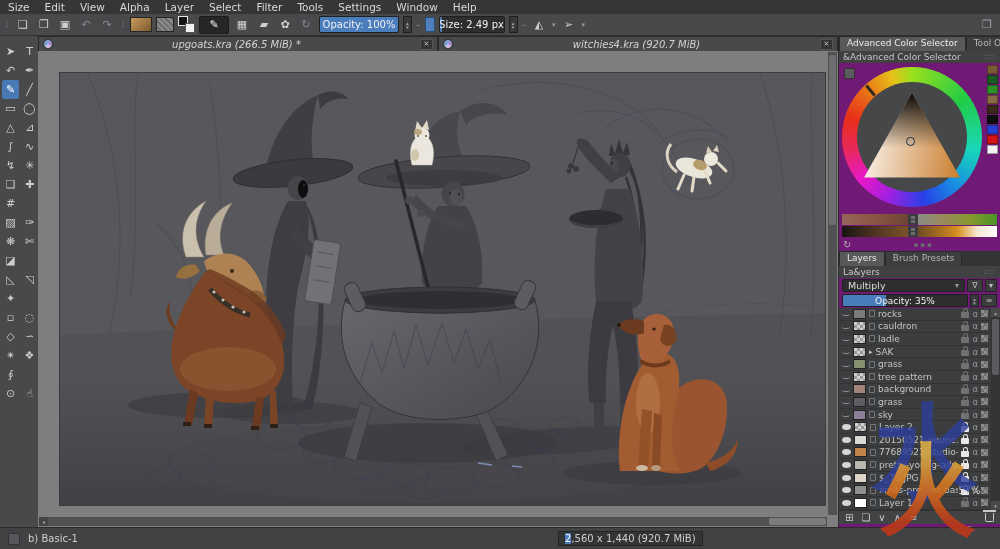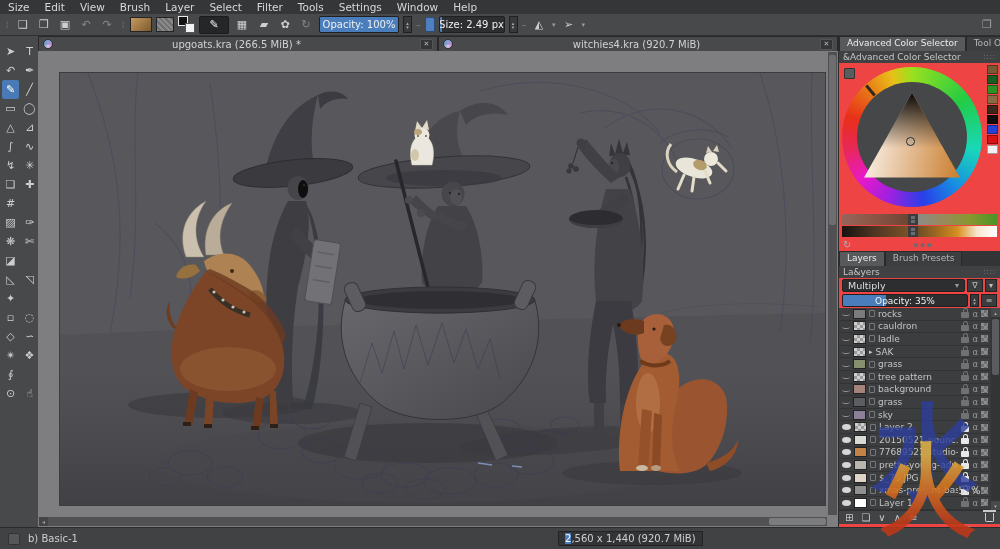--- a/index.html
+++ b/index.html
@@ -35,21 +35,21 @@
   .minus::before{content:"–";}
   .bluechip{width:10px;height:15px;background:#4f7fbf;border:1px solid #2c4c78;border-radius:2px;}
   .ic-mirror::before{content:"◭";}
   .ic-pennant::before{content:"➢";}
   .ic-workspace{margin-left:auto;color:#9fa1a3;}
   .ic-workspace::before{content:"❐";}
   .darr{font-size:7px;color:#9a9a9a;}
   .darr::before{content:"▾";}
 
   
-  .tabbar{position:absolute;left:38px;top:36px;width:800px;height:15px;background:#323436;display:flex;}
+  .tabbar{position:absolute;left:38px;top:36px;width:800px;height:15px;background:#323436;display:flex;font-style:italic;}
   .doc-tab{flex:1;display:flex;align-items:center;background:#47494b;border:1px solid #292929;border-bottom:none;padding:0 4px;gap:5px;}
   .doc-tab .krita-ic{width:10px;height:10px;border-radius:50%;background:conic-gradient(#86a8d8,#b08ad0,#e0c8e8,#7898c8,#86a8d8);border:1px solid #333;}
   .doc-tab .lbl{flex:1;text-align:center;font-size:10px;color:#d2d2d2;white-space:nowrap;overflow:hidden;}
   .doc-tab .x{width:13px;height:11px;background:#333537;border:1px solid #555;color:#b8b8b8;font-size:7px;display:flex;align-items:center;justify-content:center;border-radius:1px;}
   .doc-tab .x::before{content:"✕";}
 
   
   .toolbox{position:absolute;left:0;top:42px;width:38px;display:grid;grid-template-columns:17px 17px;gap:0 2px;padding-left:2px;}
   .tool{height:19px;display:flex;align-items:center;justify-content:center;font-size:11px;color:#cdcdcd;border-radius:2px;}
   .tool.sel{background:#4a7ab5;color:#fff;}
@@ -58,21 +58,21 @@
   .canvas-area{position:absolute;left:38px;top:51px;width:800px;height:476px;background:#7e7e80;}
   .painting{position:absolute;left:22px;top:22px;width:765px;height:432px;box-shadow:0 0 0 1px #3c3c3c;}
   .vscroll{position:absolute;right:1px;top:1px;width:9px;height:463px;background:#515154;}
   .vscroll .h{position:absolute;left:1px;top:3px;width:7px;height:170px;background:#6e6e71;border-radius:2px;}
   .hscroll{position:absolute;left:1px;bottom:1px;height:9px;width:788px;background:#515154;display:flex;align-items:center;}
   .hscroll .la{width:9px;height:9px;background:#444;color:#999;font-size:6px;display:flex;align-items:center;justify-content:center;}
   .hscroll .la::before{content:"◂";}
   .hscroll .h{position:absolute;left:730px;top:1px;width:57px;height:7px;background:#7a7c7e;border-radius:2px;}
 
   
-  .rpanel{position:absolute;left:838px;top:36px;width:162px;height:491px;background:#ef4444;border-left:1px solid #2c2c2c;display:flex;flex-direction:column;}
+  .rpanel{position:absolute;left:838px;top:36px;width:162px;height:491px;background:#701a75;border-left:1px solid #2c2c2c;display:flex;flex-direction:column;}
   .dock-tabs{height:15px;display:flex;background:#323436;flex:none;}
   .dock-tab{padding:1px 7px;font-size:9px;color:#b4b4b4;background:#3c3e40;border:1px solid #2a2a2a;border-bottom:none;white-space:nowrap;}
   .dock-tab.active{background:#57595b;color:#ececec;}
   .dock-title{height:12px;background:#3f4143;display:flex;align-items:center;font-size:9px;color:#c6c6c6;padding:0 4px;flex:none;}
   .dock-title .dots{margin-left:auto;color:#707274;font-size:8px;letter-spacing:1px;}
   .dock-title .dots::before{content:"∷∷";}
 
   .selector{position:relative;height:150px;flex:none;}
   .wheel{position:absolute;left:3px;top:4px;width:140px;height:140px;border-radius:50%;
     background:conic-gradient(#9ae01e,#22cc44 15%,#18d8b8 28%,#1890e0 38%,#2840e8 47%,#a020e0 56%,#e818c8 64%,#e82858 72%,#e83018 80%,#e87818 88%,#e8c018 95%,#9ae01e);}
@@ -153,21 +153,21 @@
 </style>
 </head>
 <body>
 
 <div id="app">
 
   <div class="menubar" id="menubar">
       <span>Size</span>
       <span>Edit</span>
       <span>View</span>
-      <span>Brush</span>
+      <span>Alpha</span>
       <span>Layer</span>
       <span>Select</span>
       <span>Filter</span>
       <span>Tools</span>
       <span>Settings</span>
       <span>Window</span>
       <span>Help</span>
     </div>
 
   <div class="toolbar">

